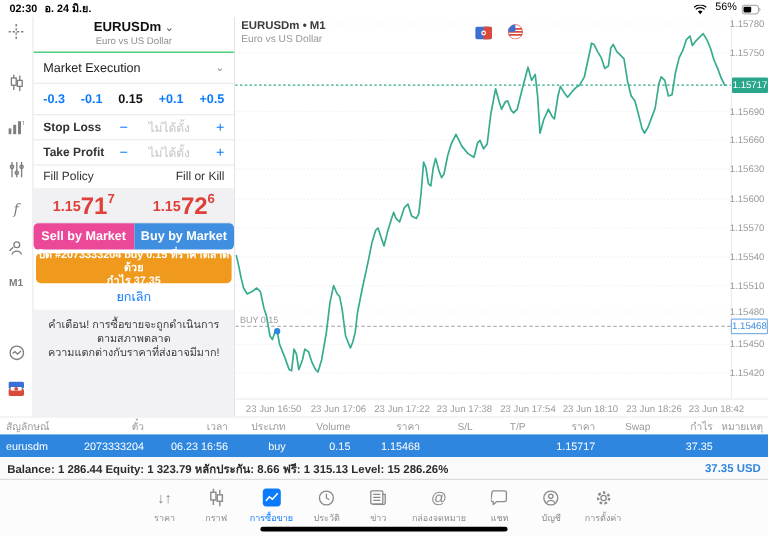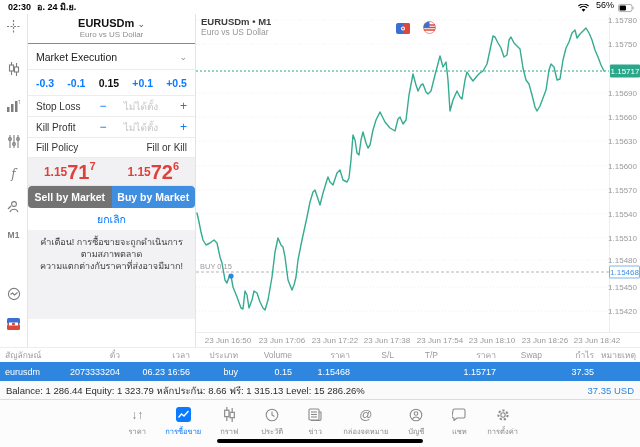--- a/index.html
+++ b/index.html
@@ -26,34 +26,34 @@
   .p-symbol { font-size:11px; font-weight:bold; color:#111; }
   .p-symbol .chev { font-weight:normal; color:#555; font-size:9px; }
   .p-sub { font-size:8px; color:#8f8f94; margin-top:1px; }
   .p-row { display:flex; align-items:center; padding:0 8px; border-bottom:1px solid #ececec; }
   .exec { height:26px; font-size:10.5px; color:#222; justify-content:space-between; }
   .exec .chev { color:#8f8f94; font-size:9px; }
   .vol { height:26px; font-size:10.5px; justify-content:space-between; font-weight:bold; }
   .vol .stepper { color:#0a7aff; }
   .vol .val { color:#111; }
   .sltp { height:21px; font-size:10px; color:#333; }
-  .sltp .lbl { flex:1; }
+  .sltp .lbl { flex:1;font-weight:bold; }
   .sltp .minus { color:#0a7aff; width:24px; text-align:center; font-size:12px; }
   .sltp .ph { color:#c5c5ca; width:52px; text-align:center; }
   .sltp .plus { color:#0a7aff; width:20px; text-align:right; font-size:12px; }
   .fill { height:20px; font-size:10px; color:#333; justify-content:space-between; }
   .quotes { height:28px; background:#f1f1f3; display:flex; border-bottom:1px solid #e6e6e8; }
   .quote { flex:1; display:flex; align-items:center; justify-content:center; color:#e0403a; }
   .quote .small { font-size:12px; font-weight:bold; }
   .quote .big { font-size:20px; font-weight:bold; line-height:20px; }
   .quote .sup { font-size:11px; font-weight:bold; align-self:flex-start; margin-top:2px; }
   .btn-row { height:22px; display:flex; }
   .btn { flex:1; display:flex; align-items:center; justify-content:center;
          color:#fff; font-size:10.5px; font-weight:bold; }
-  .sell { background:#737373; border-radius:4px 0 0 4px;text-align:right; }
+  .sell { background:#ec4899; border-radius:4px 0 0 4px;text-align:right; }
   .buy { background:#3f8edf; border-radius:0 4px 4px 0; }
   .close-banner { margin:3px 2px 0 2px; height:25px; background:#ef9a1d; border-radius:4px;
                   color:#fff; font-size:9px; font-weight:bold; text-align:center;
                   display:flex; flex-direction:column; justify-content:center; line-height:11px; }
   .cancel-row { height:22px; display:flex; align-items:center; justify-content:center;
                 font-size:10.5px; color:#0a7aff; }
   .warning { height:89px; background:#f2f2f4; font-size:9px; color:#3a3a3c; text-align:center;
              padding:6px 4px 0 4px; line-height:12px; }
 
   
@@ -80,21 +80,21 @@
   
   .table { position:absolute; left:0; top:347px; width:640px; }
   .tgrid { display:grid; grid-template-columns:68px 56px 70px 48px 54px 58px 44px 44px 58px 46px 52px 42px; }
   .thead { height:15px; border-top:1px solid #ededef; align-items:center; }
   .thead span { font-size:8.5px; color:#9a9a9e; text-align:right; padding-right:4px; white-space:nowrap; overflow:hidden; }
   .thead span:first-child { text-align:left; padding-left:5px; }
   .trow { height:19px; background:#2f86df; color:#fff; align-items:center; }
   .trow span { font-size:9px; text-align:right; padding-right:4px; white-space:nowrap; }
   .trow span:first-child { text-align:left; padding-left:5px; }
   .tsummary { height:18px; background:#fafafa; display:flex; align-items:center;
-              font-size:9.5px; font-weight:normal; color:#2c2c2e; padding:0 6px; }
+              font-size:9.5px; font-weight:bold; color:#2c2c2e; padding:0 6px; }
   .tsummary .profit { margin-left:auto; color:#2f86df; }
 
   
   .tabbar { position:absolute; left:0; top:399px; width:640px; height:48px; background:#fcfcfc;
             border-top:1px solid #dcdcde; display:flex; justify-content:center; gap:13px; padding-top:6px; }
   .tab { display:flex; flex-direction:column; align-items:center; gap:2px; min-width:30px; }
   .tab .ticon { height:17px; display:flex; align-items:center; justify-content:center; color:#8a8a8e; }
   .tab .tlabel { font-size:7.5px; color:#8a8a8e; white-space:nowrap; }
   .tab.active .tlabel { color:#0a7aff; }
   .tab .glyph { font-size:12px; font-weight:bold; }
@@ -211,21 +211,21 @@
       <span class="stepper">+0.1</span>
       <span class="stepper">+0.5</span>
     </div>
     <div class="p-row sltp">
       <span class="lbl">Stop Loss</span>
       <span class="minus">−</span>
       <span class="ph">ไม่ได้ตั้ง</span>
       <span class="plus">+</span>
     </div>
     <div class="p-row sltp">
-      <span class="lbl">Kill Profit</span>
+      <span class="lbl">Take Profit</span>
       <span class="minus">−</span>
       <span class="ph">ไม่ได้ตั้ง</span>
       <span class="plus">+</span>
     </div>
     <div class="p-row fill">
       <span>Fill Policy</span>
       <span>Fill or Kill</span>
     </div>
     <div class="quotes">
       <div class="quote">
@@ -235,20 +235,24 @@
       </div>
       <div class="quote">
         <span class="small">1.15</span>
           <span class="big">72</span>
           <span class="sup">6</span>
       </div>
     </div>
     <div class="btn-row">
       <div class="btn sell">Sell by Market</div>
       <div class="btn buy">Buy by Market</div>
+    </div>
+    <div class="close-banner">
+      <span>ปิด #2073333204 buy 0.15 ที่ราคาตลาดด้วย</span>
+      <span>กำไร 37.35</span>
     </div>
     <div class="cancel-row">
       <span>ยกเลิก</span>
     </div>
     <div class="warning">
       <span>คำเตือน! การซื้อขายจะถูกดำเนินการตามสภาพตลาด</span><br>
       <span>ความแตกต่างกับราคาที่ส่งอาจมีมาก!</span>
     </div>
   </div>
 
@@ -361,43 +365,43 @@
       <span>Balance: 1 286.44 Equity: 1 323.79 หลักประกัน: 8.66 ฟรี: 1 315.13 Level: 15 286.26%</span>
       <span class="profit">37.35 USD</span>
     </div>
   </div>
 
   <div class="tabbar">
     <div class="tab">
       <span class="ticon glyph">↓↑</span>
       <span class="tlabel">ราคา</span>
     </div>
-    <div class="tab active">
-      <span class="ticon">
-        <span class="trade-sq">
-            <svg width="11" height="9" viewBox="0 0 11 9" stroke="#fff" fill="none" stroke-width="1.3">
-              <path d="M0.5 7.5 l3-3.5 2.5 2 4.5-5"></path>
-            </svg>
-          </span>
-      </span>
-      <span class="tlabel">การซื้อขาย</span>
-    </div>
     <div class="tab">
       <span class="ticon">
         <svg width="13" height="15" viewBox="0 0 12 14" stroke="#8a8a8e" fill="none" stroke-width="1.1">
             <line x1="3.5" y1="0" x2="3.5" y2="3"></line>
             <rect x="1.5" y="3" width="4" height="6"></rect>
             <line x1="3.5" y1="9" x2="3.5" y2="13"></line>
             <line x1="8.5" y1="1" x2="8.5" y2="5"></line>
             <rect x="6.5" y="5" width="4" height="5"></rect>
             <line x1="8.5" y1="10" x2="8.5" y2="14"></line>
           </svg>
       </span>
       <span class="tlabel">กราฟ</span>
     </div>
+    <div class="tab active">
+      <span class="ticon">
+        <span class="trade-sq">
+            <svg width="11" height="9" viewBox="0 0 11 9" stroke="#fff" fill="none" stroke-width="1.3">
+              <path d="M0.5 7.5 l3-3.5 2.5 2 4.5-5"></path>
+            </svg>
+          </span>
+      </span>
+      <span class="tlabel">การซื้อขาย</span>
+    </div>
     <div class="tab">
       <span class="ticon">
         <svg width="14" height="14" viewBox="0 0 14 14" stroke="#8a8a8e" fill="none" stroke-width="1.1">
             <circle cx="7" cy="7" r="5.8"></circle>
             <path d="M7 3.5 V7 l2.5 1.5"></path>
           </svg>
       </span>
       <span class="tlabel">ประวัติ</span>
     </div>
     <div class="tab">
@@ -411,38 +415,38 @@
           </svg>
       </span>
       <span class="tlabel">ข่าว</span>
     </div>
     <div class="tab">
       <span class="ticon glyph" style="font-weight:normal; font-size:13px;">@</span>
       <span class="tlabel">กล่องจดหมาย</span>
     </div>
     <div class="tab">
       <span class="ticon">
+        <svg width="14" height="13" viewBox="0 0 14 13" stroke="#8a8a8e" fill="none" stroke-width="1.1">
+            <path d="M1 2.5 a1.5 1.5 0 0 1 1.5-1.5 h9 a1.5 1.5 0 0 1 1.5 1.5 v6 a1.5 1.5 0 0 1 -1.5 1.5 h-6.5 l-3 2.5 v-2.5 h-0.5 a1.5 1.5 0 0 1 -1.5-1.5 Z"></path>
+          </svg>
+      </span>
+      <span class="tlabel">แชท</span>
+    </div>
+    <div class="tab">
+      <span class="ticon">
         <svg width="14" height="14" viewBox="0 0 14 14" stroke="#8a8a8e" fill="none" stroke-width="1.1">
             <circle cx="7" cy="7" r="5.8"></circle>
             <circle cx="7" cy="5.5" r="1.8"></circle>
             <path d="M3.5 11 a4 4 0 0 1 7 0"></path>
           </svg>
       </span>
       <span class="tlabel">บัญชี</span>
     </div>
     <div class="tab">
       <span class="ticon">
-        <svg width="14" height="13" viewBox="0 0 14 13" stroke="#8a8a8e" fill="none" stroke-width="1.1">
-            <path d="M1 2.5 a1.5 1.5 0 0 1 1.5-1.5 h9 a1.5 1.5 0 0 1 1.5 1.5 v6 a1.5 1.5 0 0 1 -1.5 1.5 h-6.5 l-3 2.5 v-2.5 h-0.5 a1.5 1.5 0 0 1 -1.5-1.5 Z"></path>
-          </svg>
-      </span>
-      <span class="tlabel">แชท</span>
-    </div>
-    <div class="tab">
-      <span class="ticon">
         <svg width="14" height="14" viewBox="0 0 14 14" stroke="#8a8a8e" fill="none">
             <circle cx="7" cy="7" r="2.2" stroke-width="1.1"></circle>
             <circle cx="7" cy="7" r="4.6" stroke-width="2" stroke-dasharray="2.2 1.9"></circle>
           </svg>
       </span>
       <span class="tlabel">การตั้งค่า</span>
     </div>
   </div>
 
   <div class="home-indicator"></div>

